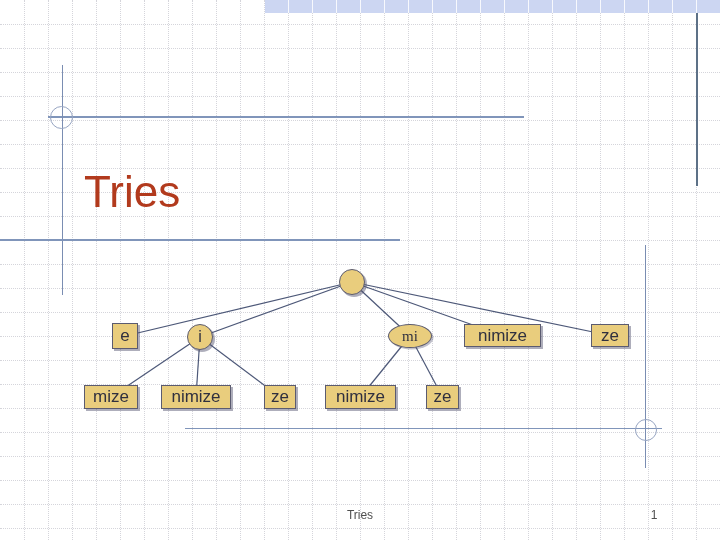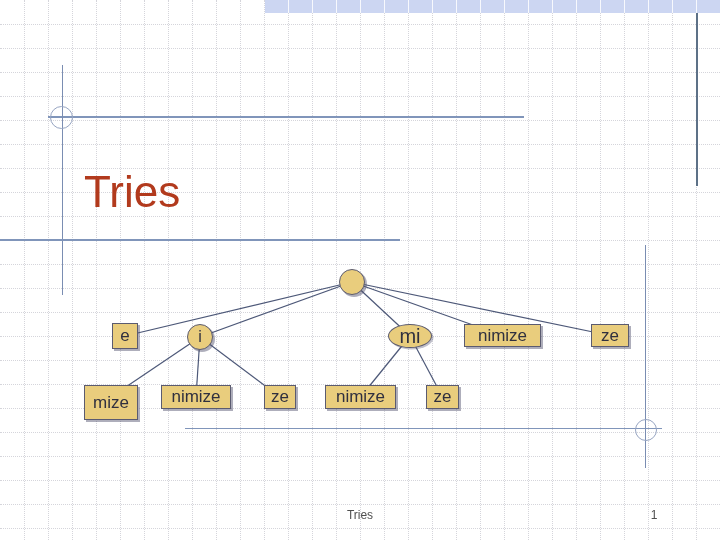--- a/index.html
+++ b/index.html
@@ -39,21 +39,21 @@
   #edges{position:absolute;left:0;top:0;z-index:3;pointer-events:none;}
   .node{
     position:absolute;z-index:4;box-sizing:border-box;
     background:#e9cd7d;border:1px solid #5b5b70;
     box-shadow:2px 2px 0 rgba(75,75,105,.45);
     display:flex;align-items:center;justify-content:center;
     font-size:17px;color:#30303f;
   }
   .node.circle,.node.ellipse{border-radius:50%;}
   .node.circle{font-size:16px;}
-  .node.ellipse{font-size:20px;box-shadow:1.5px 1.5px 0 rgba(75,75,105,.35);}
+  .node.ellipse{font-size:15px;box-shadow:1.5px 1.5px 0 rgba(75,75,105,.35);font-family:Liberation Serif, serif;}
 
   
   #footer-text{
     position:absolute;left:0;right:0;top:508px;z-index:5;
     text-align:center;font-size:12px;color:#4f4f4f;
   }
   #page-number{
     position:absolute;left:644px;top:508px;width:20px;z-index:5;
     font-size:12px;color:#4f4f4f;text-align:center;
   }
@@ -139,21 +139,21 @@
     <line x1="410" y1="336" x2="360.5" y2="397" stroke="#4d5878" stroke-width="1.2"></line>
     <line x1="410" y1="336" x2="442.5" y2="397" stroke="#4d5878" stroke-width="1.2"></line>
   </svg>
 <div id="nodes">
     <div class="node circle" style="left: 339px; top: 269px; width: 26px; height: 26px;"></div>
     <div class="node square" style="left: 112px; top: 323px; width: 26px; height: 26px;">e</div>
     <div class="node circle" style="left: 187px; top: 324px; width: 26px; height: 26px;">i</div>
     <div class="node ellipse" style="left: 388px; top: 324px; width: 44px; height: 24px;">mi</div>
     <div class="node rect" style="left: 464px; top: 324px; width: 77px; height: 23px;">nimize</div>
     <div class="node rect" style="left: 591px; top: 324px; width: 38px; height: 23px;">ze</div>
-    <div class="node rect" style="left: 84px; top: 385px; width: 54px; height: 35px;">mize</div>
+    <div class="node rect" style="left: 84px; top: 385px; width: 54px; height: 24px;">mize</div>
     <div class="node rect" style="left: 161px; top: 385px; width: 70px; height: 24px;">nimize</div>
     <div class="node rect" style="left: 264px; top: 385px; width: 32px; height: 24px;">ze</div>
     <div class="node rect" style="left: 325px; top: 385px; width: 71px; height: 24px;">nimize</div>
     <div class="node rect" style="left: 426px; top: 385px; width: 33px; height: 24px;">ze</div>
   </div>
 
 <div id="footer-text">Tries</div>
 <div id="page-number">1</div>
 
 </body></html>

